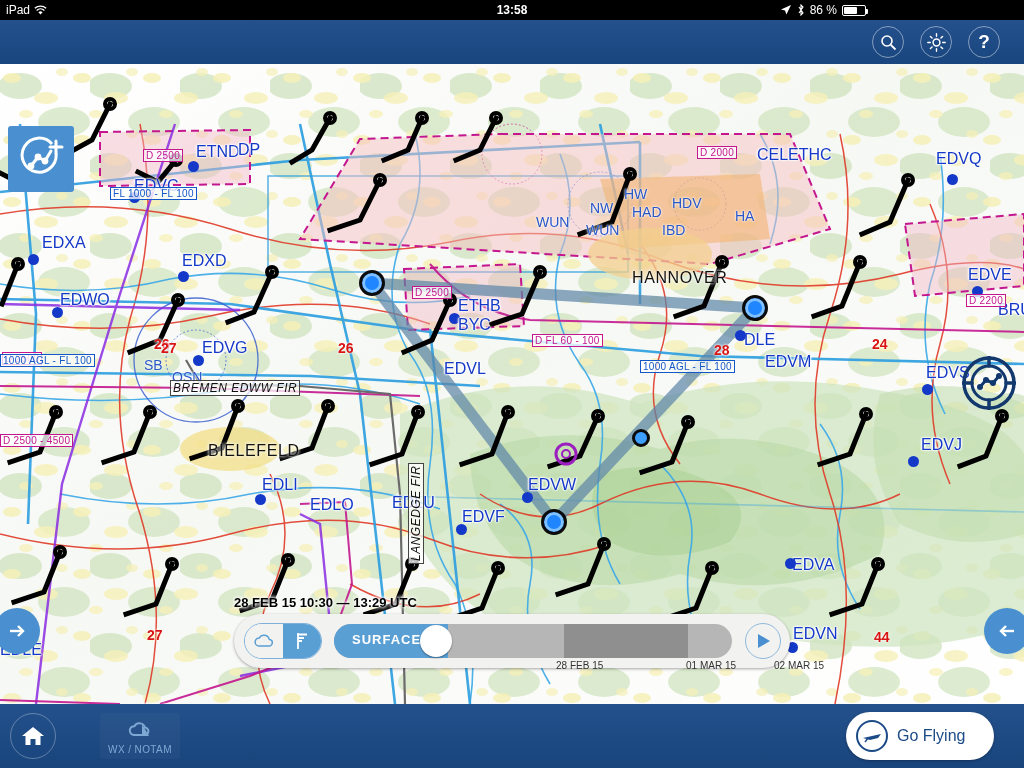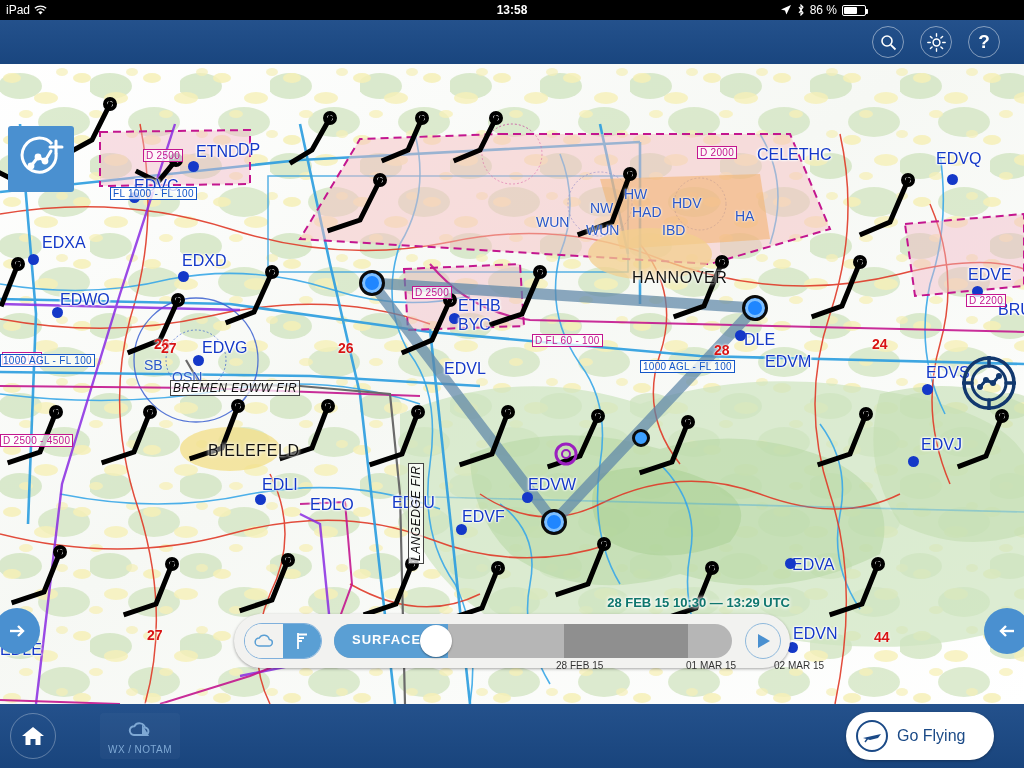--- a/index.html
+++ b/index.html
@@ -109,22 +109,22 @@
   #btn-next { right: -6px; top: 544px; }
 
   
   #wxbar {
     position: absolute; left: 234px; top: 550px; width: 556px; height: 54px;
     background: #f2f2f0; border-radius: 27px;
     box-shadow: 0 1px 3px rgba(0,0,0,.35);
     display: flex; align-items: center;
   }
   #wx-title {
-    position: absolute; left: 0; top: -19px; width: 556px; text-align: right;
-    font-size: 13px; font-weight: bold; color: #0f766e;
+    position: absolute; left: 0; top: -19px; width: 556px; text-align: left;
+    font-size: 13px; font-weight: bold; color: #000000;
     text-shadow: 0 0 3px #fff, 0 0 4px #fff, 0 0 5px #fff;
   }
   #wx-toggle {
     margin-left: 10px; width: 78px; height: 36px; border-radius: 18px;
     border: 1px solid #7fb0dc; display: flex; overflow: hidden; cursor: pointer;
   }
   .tg { width: 50%; display: flex; align-items: center; justify-content: center; }
   .tg.off { background: #f2f2f0; color: #5a9fd4; }
   .tg.on  { background: #5a9fd4; color: #fff; }
   #wx-slider-wrap {

